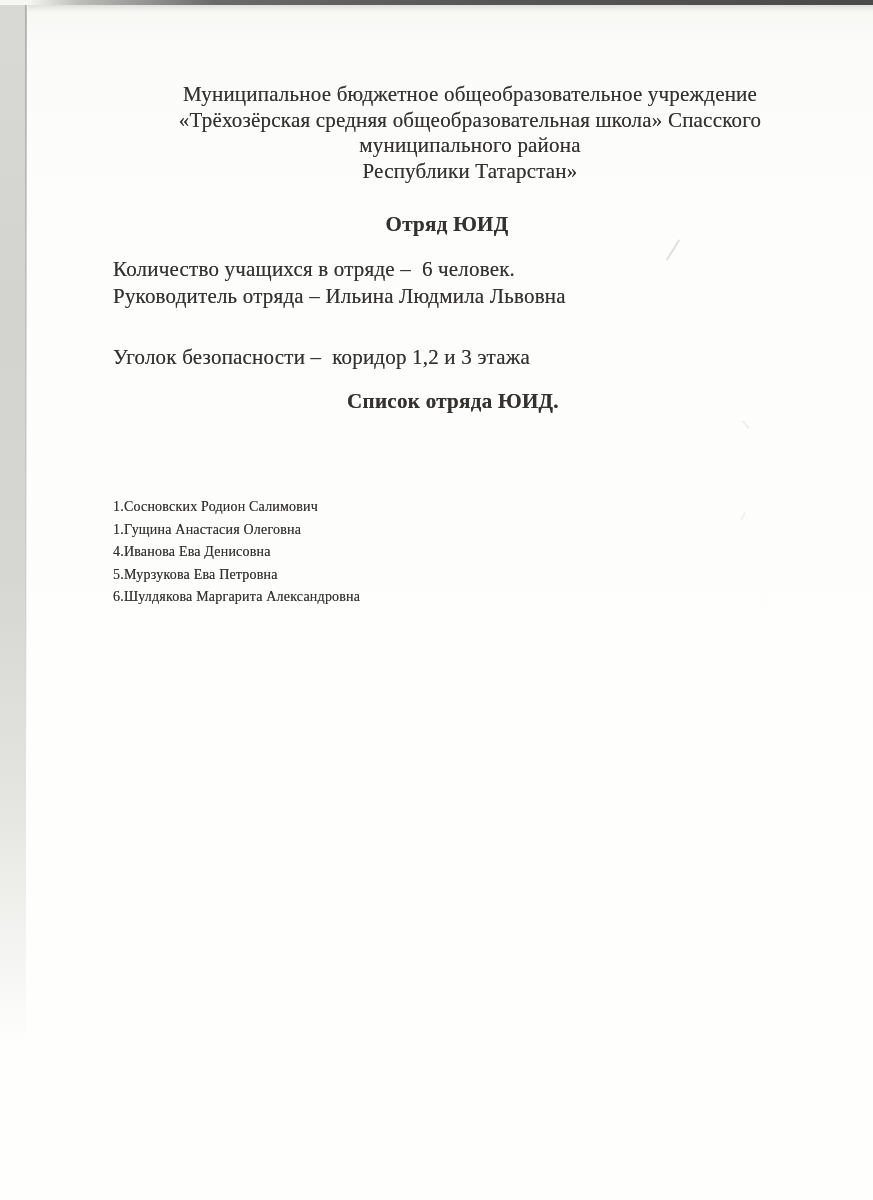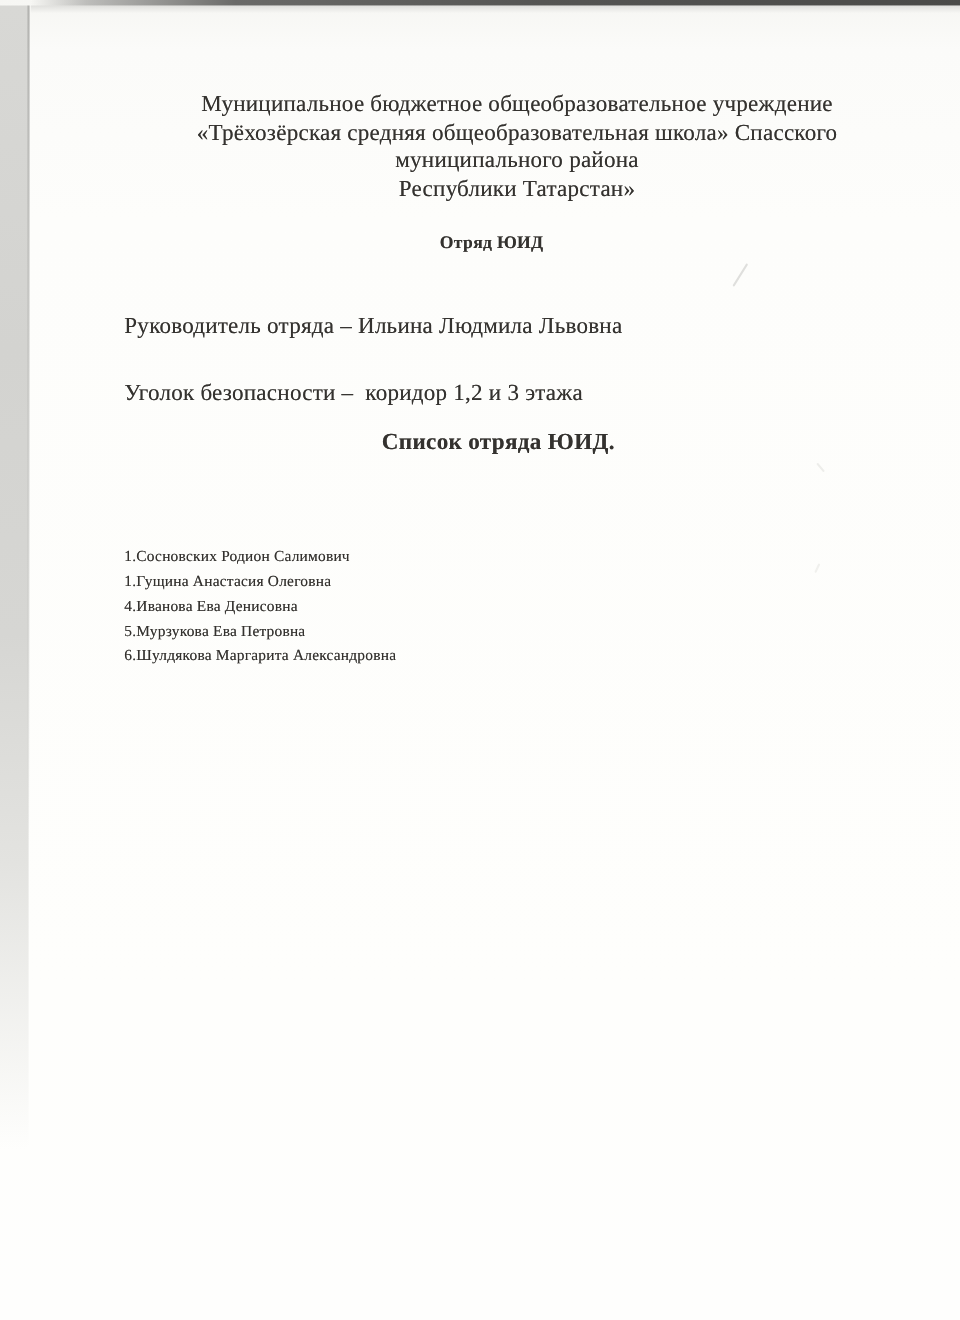--- a/index.html
+++ b/index.html
@@ -76,21 +76,21 @@
     line-height: 25.5px;
     letter-spacing: 0.2px;
   }
   .section-title {
     position: absolute;
     top: 212px;
     left: 20px;
     width: 854px;
     margin: 0;
     text-align: center;
-    font-size: 16px;
+    font-size: 21px;
     font-weight: bold;
     letter-spacing: 0.3px;
   }
   .info-line {
     position: absolute;
     left: 113px;
     margin: 0;
     font-size: 21px;
     white-space: pre-wrap;
     letter-spacing: 0.2px;
@@ -139,20 +139,21 @@
 
   <div class="letterhead text-soft">
     <div>Муниципальное бюджетное общеобразовательное учреждение</div>
     <div>«Трёхозёрская средняя общеобразовательная школа» Спасского</div>
     <div>муниципального района</div>
     <div>Республики Татарстан»</div>
   </div>
 
   <h1 class="section-title text-soft">Отряд ЮИД</h1>
 
+  <p class="info-line info-1 text-soft">Количество учащихся в отряде –  6 человек.</p>
   <p class="info-line info-2 text-soft">Руководитель отряда – Ильина Людмила Львовна</p>
   <p class="info-line info-3 text-soft">Уголок безопасности –  коридор 1,2 и 3 этажа</p>
 
   <h2 class="list-title text-soft">Список отряда ЮИД.</h2>
 
   <div class="member-list text-soft">
     <div class="member">1.Сосновских Родион Салимович</div>
     <div class="member">1.Гущина Анастасия Олеговна</div>
     <div class="member">4.Иванова Ева Денисовна</div>
     <div class="member">5.Мурзукова Ева Петровна</div>

